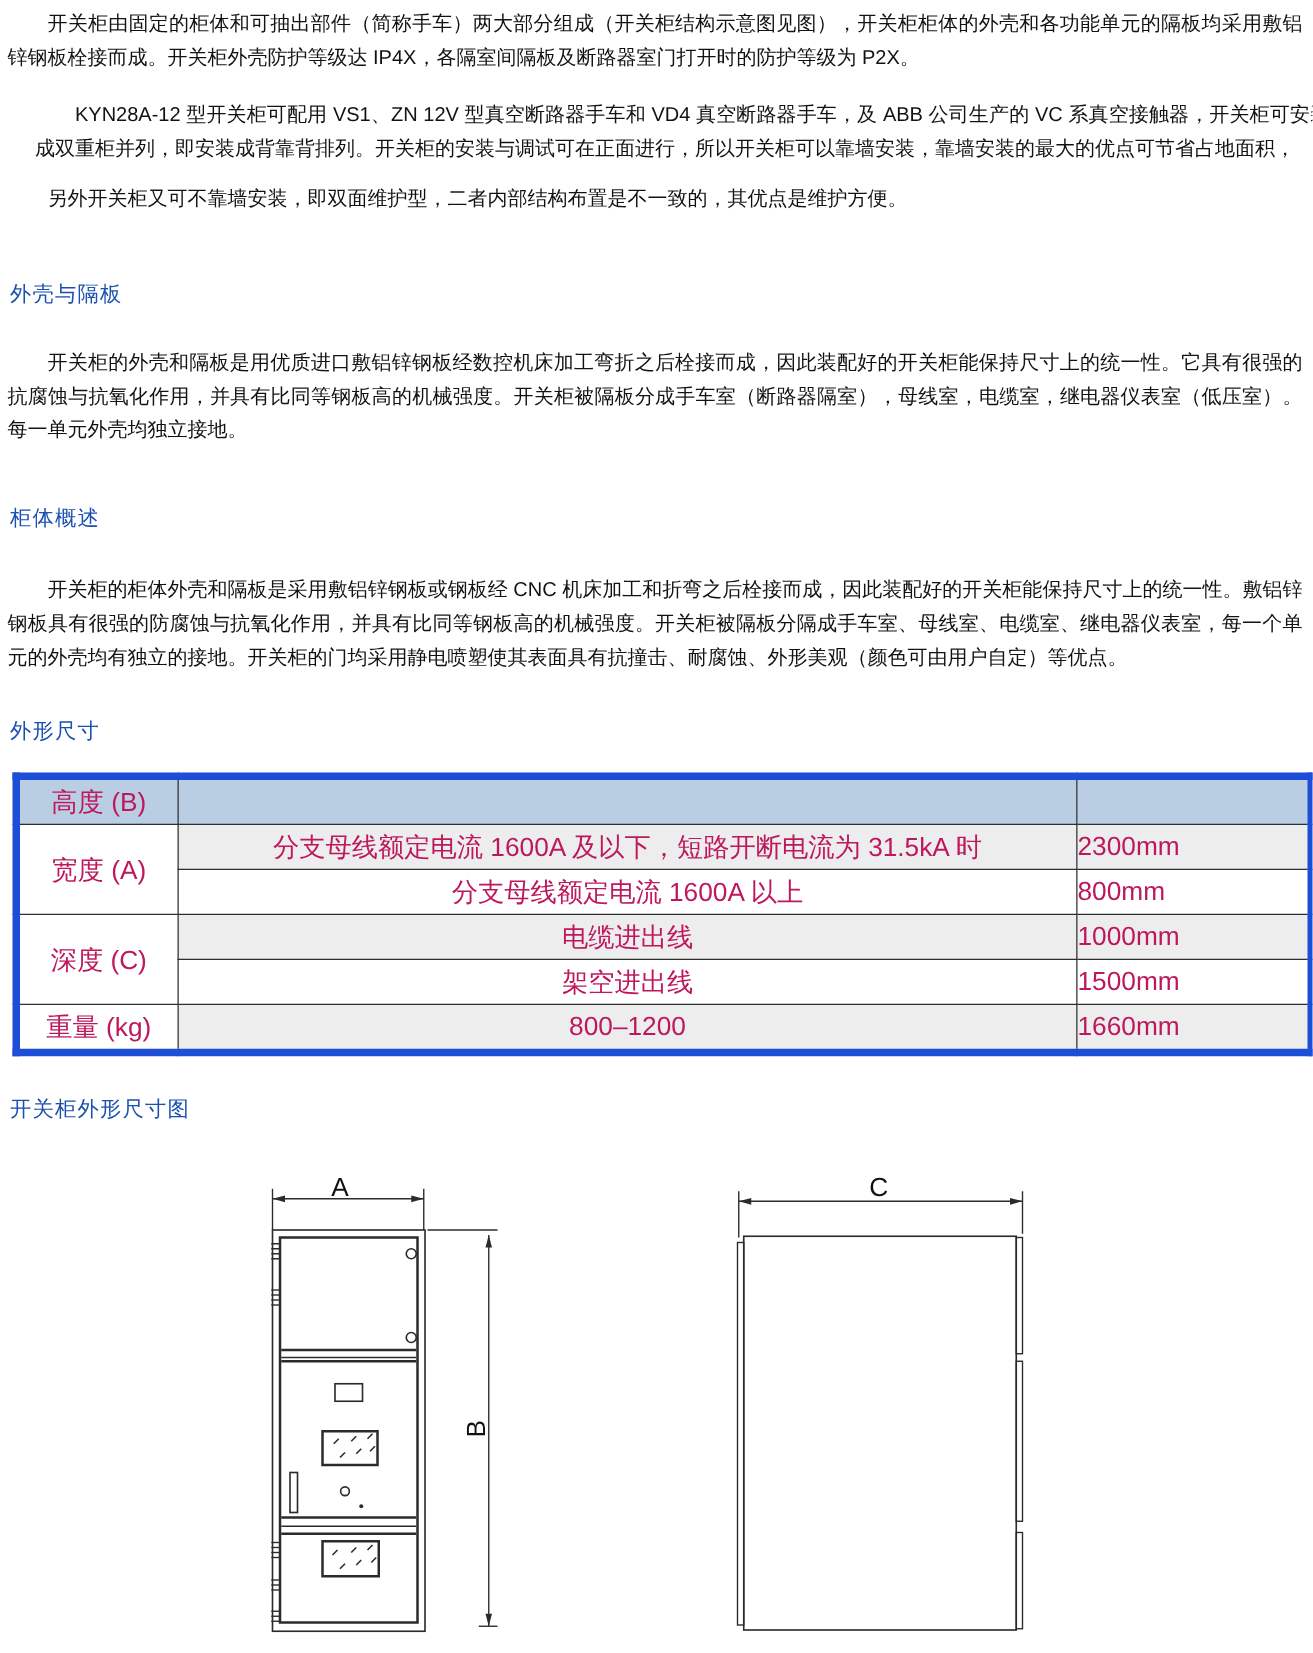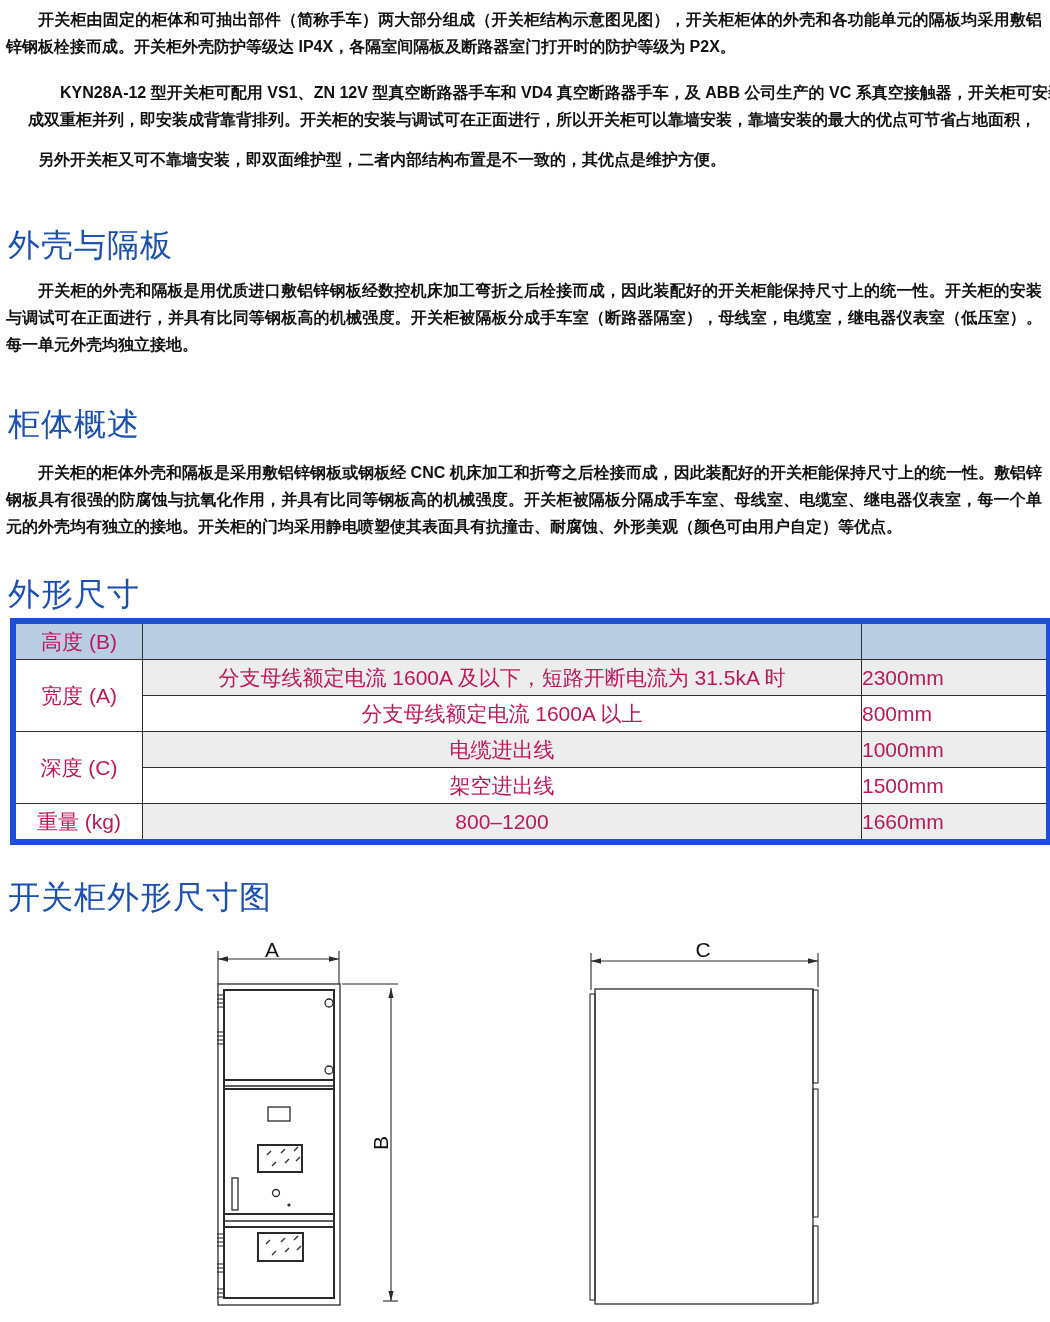--- a/index.html
+++ b/index.html
@@ -3,25 +3,25 @@
 <meta charset="utf-8">
 <style>
   html,body{margin:0;padding:0;}
   body{
     width:1050px;height:1322px;position:relative;background:#ffffff;
     font-family:"Liberation Sans",sans-serif;color:#141414;overflow:hidden;
   }
   .body-text{
     position:absolute;left:6px;width:1036px;margin:0;
     font-size:16px;line-height:27px;text-indent:32px;text-align:justify;
-    font-weight:700;color:#121212;
+    font-weight:400;color:#121212;
   }
   .section-heading{
     position:absolute;left:8px;margin:0;
-    font-size:32px;font-weight:500;color:#1b50b0;letter-spacing:1px;
+    font-size:17px;font-weight:500;color:#1b50b0;letter-spacing:1px;
   }
   .pos-p1{top:6px;}
   .pos-p2{top:79px;margin-left:22px;}
   .pos-p3{top:146px;}
   .pos-h1{top:224px;}
   .pos-b1{top:277px;}
   .pos-h2{top:403px;}
   .pos-b2{top:447px;margin-top:12px;}
   .pos-h3{top:573px;}
   .pos-h4{top:876px;}
@@ -50,21 +50,21 @@
 </head>
 <body>
 
 <div>
 
   <p class="body-text pos-p1">开关柜由固定的柜体和可抽出部件（简称手车）两大部分组成（开关柜结构示意图见图），开关柜柜体的外壳和各功能单元的隔板均采用敷铝锌钢板栓接而成。开关柜外壳防护等级达 IP4X，各隔室间隔板及断路器室门打开时的防护等级为 P2X。</p>
   <p class="body-text pos-p2">KYN28A-12 型开关柜可配用 VS1、ZN 12V 型真空断路器手车和 VD4 真空断路器手车，及 ABB 公司生产的 VC 系真空接触器，开关柜可安装成双重柜并列，即安装成背靠背排列。开关柜的安装与调试可在正面进行，所以开关柜可以靠墙安装，靠墙安装的最大的优点可节省占地面积，</p>
   <p class="body-text pos-p3">另外开关柜又可不靠墙安装，即双面维护型，二者内部结构布置是不一致的，其优点是维护方便。</p>
 
   <h2 class="section-heading pos-h1">外壳与隔板</h2>
-  <p class="body-text pos-b1">开关柜的外壳和隔板是用优质进口敷铝锌钢板经数控机床加工弯折之后栓接而成，因此装配好的开关柜能保持尺寸上的统一性。开关柜的安装与调试可在正面进行，并具有比同等钢板高的机械强度。开关柜被隔板分成手车室（断路器隔室），母线室，电缆室，继电器仪表室（低压室）。每一单元外壳均独立接地。</p>
+  <p class="body-text pos-b1">开关柜的外壳和隔板是用优质进口敷铝锌钢板经数控机床加工弯折之后栓接而成，因此装配好的开关柜能保持尺寸上的统一性。它具有很强的抗腐蚀与抗氧化作用，并具有比同等钢板高的机械强度。开关柜被隔板分成手车室（断路器隔室），母线室，电缆室，继电器仪表室（低压室）。每一单元外壳均独立接地。</p>
 
   <h2 class="section-heading pos-h2">柜体概述</h2>
   <p class="body-text pos-b2">开关柜的柜体外壳和隔板是采用敷铝锌钢板或钢板经 CNC 机床加工和折弯之后栓接而成，因此装配好的开关柜能保持尺寸上的统一性。敷铝锌钢板具有很强的防腐蚀与抗氧化作用，并具有比同等钢板高的机械强度。开关柜被隔板分隔成手车室、母线室、电缆室、继电器仪表室，每一个单元的外壳均有独立的接地。开关柜的门均采用静电喷塑使其表面具有抗撞击、耐腐蚀、外形美观（颜色可由用户自定）等优点。</p>
 
   <h2 class="section-heading pos-h3">外形尺寸</h2>
 
   <table class="dim-table">
     <tbody>
         <tr class="header-row">
       <td class="colw1">高度 (B)</td>

